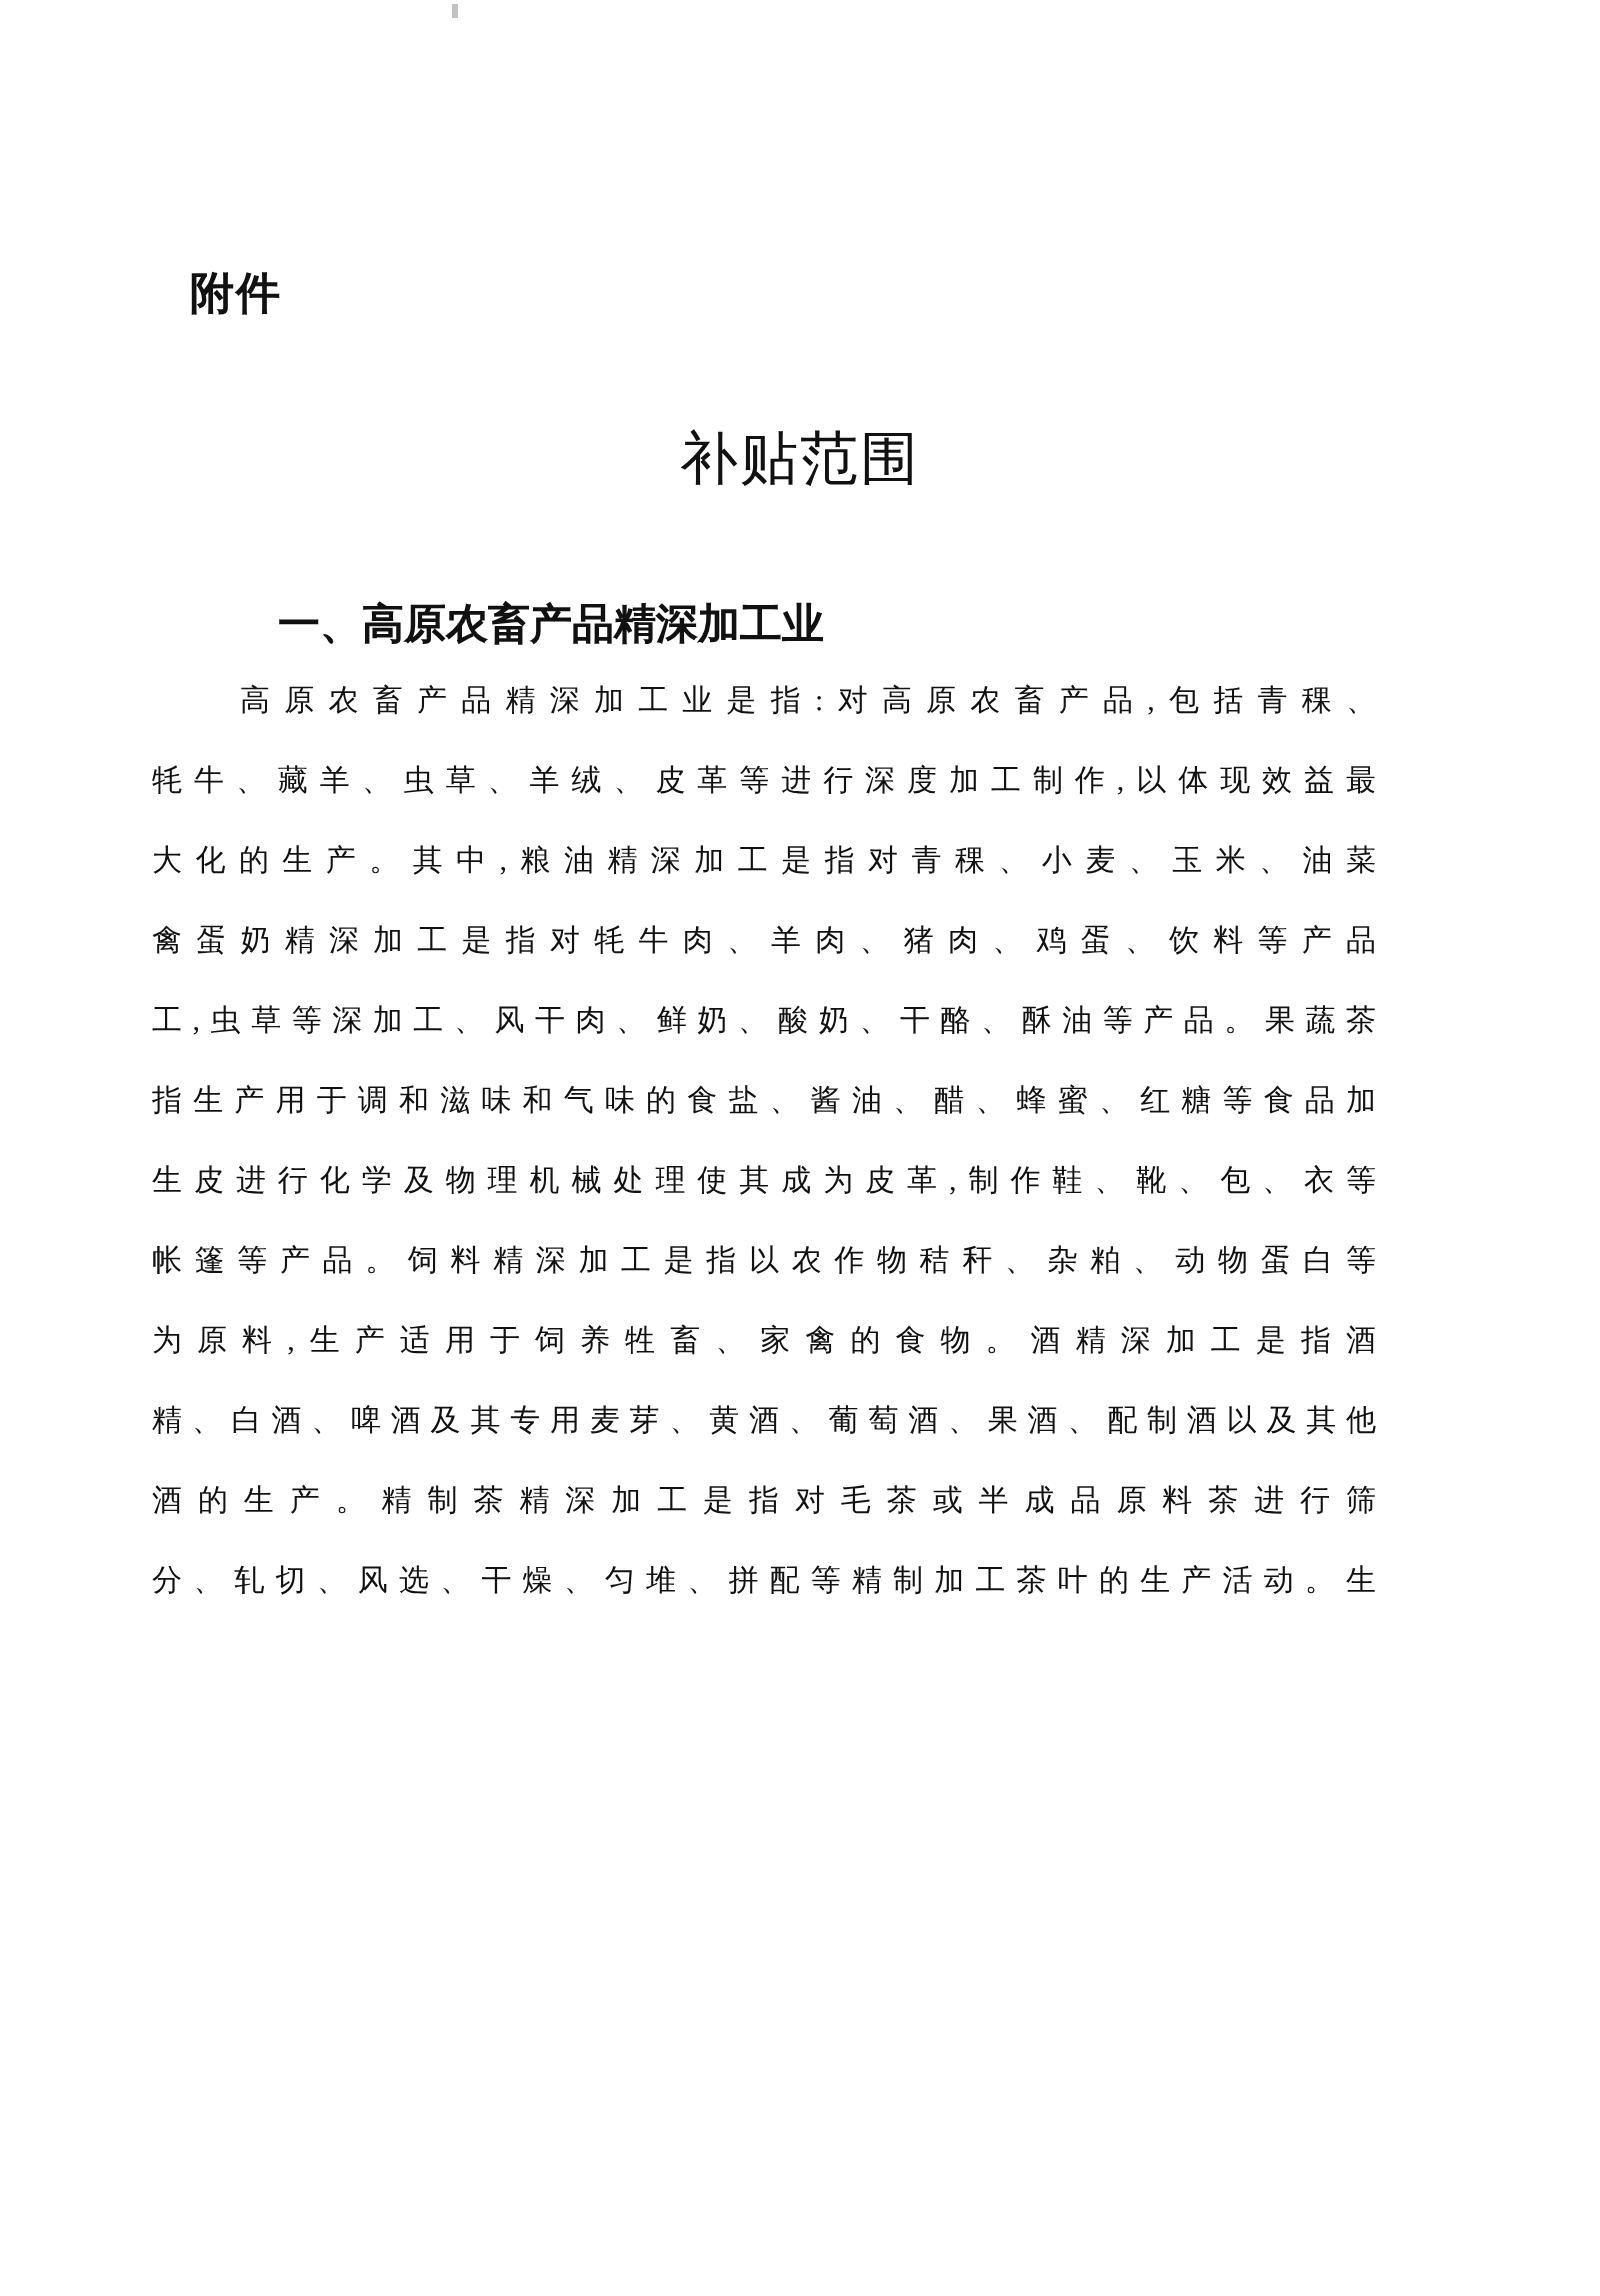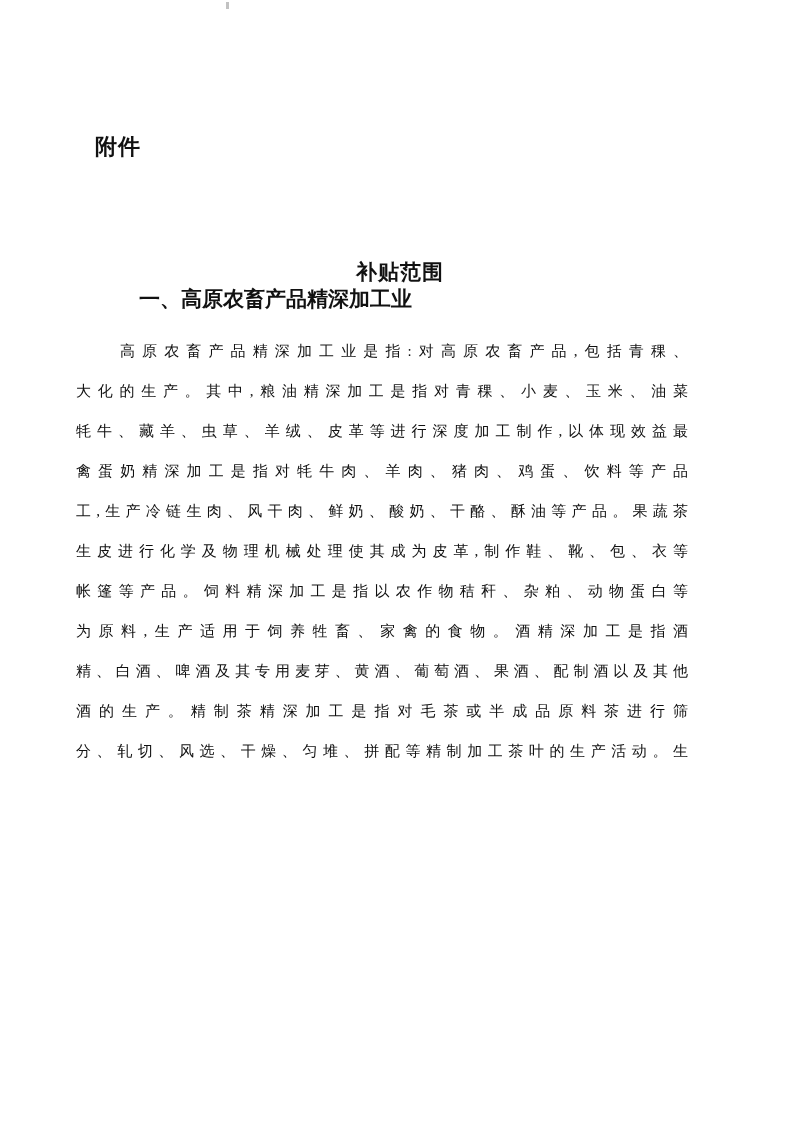--- a/index.html
+++ b/index.html
@@ -35,31 +35,30 @@
     line-height: 26px;
     letter-spacing: 1px;
   }
   .doc-title {
     position: absolute;
     left: 94px;
     top: 213px;
     width: 612px;
     text-align: center;
     font-family: "Liberation Sans", "DejaVu Sans", sans-serif;
-    font-weight: bold;
-    font-size: 21px;
+    font-weight: normal;
+    font-size: 29px;
     line-height: 34px;
     letter-spacing: 1px;
-    margin-top: 42px;
   }
   .section-heading {
     position: absolute;
     left: 139px;
-    top: 288px;
-    font-family: Liberation Mono, monospace;
+    top: 300px;
+    font-family: Liberation Sans, sans-serif;
     font-weight: bold;
     font-size: 21px;
     line-height: 26px;
   }
   .body-block {
     position: absolute;
     left: 76px;
     top: 331px;
     width: 612px;
     font-size: 15px;
@@ -101,24 +100,25 @@
   <div class="scan-speck"></div>
 
   <div class="attachment-label">附件</div>
 
   <div class="doc-title">补贴范围</div>
 
   <div class="section-heading">一、高原农畜产品精深加工业</div>
 
   <div class="body-block">
     <div class="body-line indent">高原农畜产品精深加工业是指:对高原农畜产品,包括青稞、</div>
+    <div class="body-line">牦牛、藏羊、虫草、羊绒、皮革等进行深度加工制作,以体现效益最</div>
     <div class="body-line">大化的生产。其中,粮油精深加工是指对青稞、小麦、玉米、油菜</div>
-    <div class="body-line">牦牛、藏羊、虫草、羊绒、皮革等进行深度加工制作,以体现效益最</div>
     <div class="body-line">禽蛋奶精深加工是指对牦牛肉、羊肉、猪肉、鸡蛋、饮料等产品</div>
-    <div class="body-line">工,生产冷链生肉、风干肉、鲜奶、酸奶、干酪、酥油等产品。果蔬茶</div>
+    <div class="body-line">工,虫草等深加工、风干肉、鲜奶、酸奶、干酪、酥油等产品。果蔬茶</div>
+    <div class="body-line">指生产用于调和滋味和气味的食盐、酱油、醋、蜂蜜、红糖等食品加</div>
     <div class="body-line">生皮进行化学及物理机械处理使其成为皮革,制作鞋、靴、包、衣等</div>
     <div class="body-line">帐篷等产品。饲料精深加工是指以农作物秸秆、杂粕、动物蛋白等</div>
     <div class="body-line">为原料,生产适用于饲养牲畜、家禽的食物。酒精深加工是指酒</div>
     <div class="body-line">精、白酒、啤酒及其专用麦芽、黄酒、葡萄酒、果酒、配制酒以及其他</div>
     <div class="body-line">酒的生产。精制茶精深加工是指对毛茶或半成品原料茶进行筛</div>
     <div class="body-line">分、轧切、风选、干燥、匀堆、拼配等精制加工茶叶的生产活动。生</div>
   </div>
 
   <div class="page-footer">
     <span class="dash">—</span>

